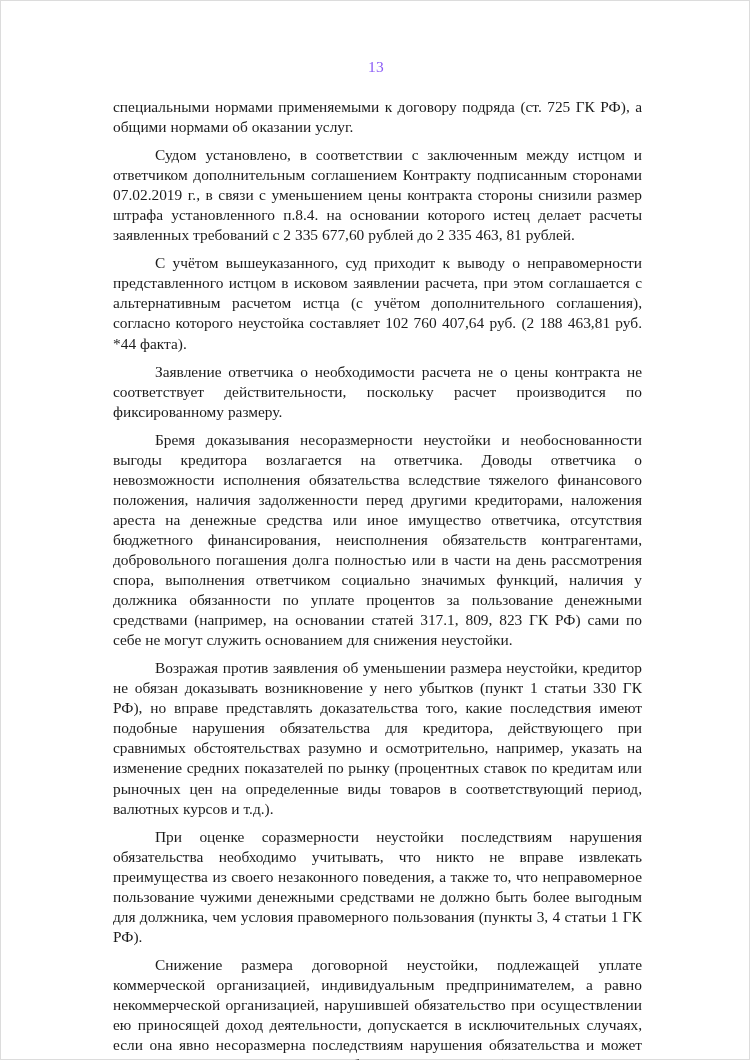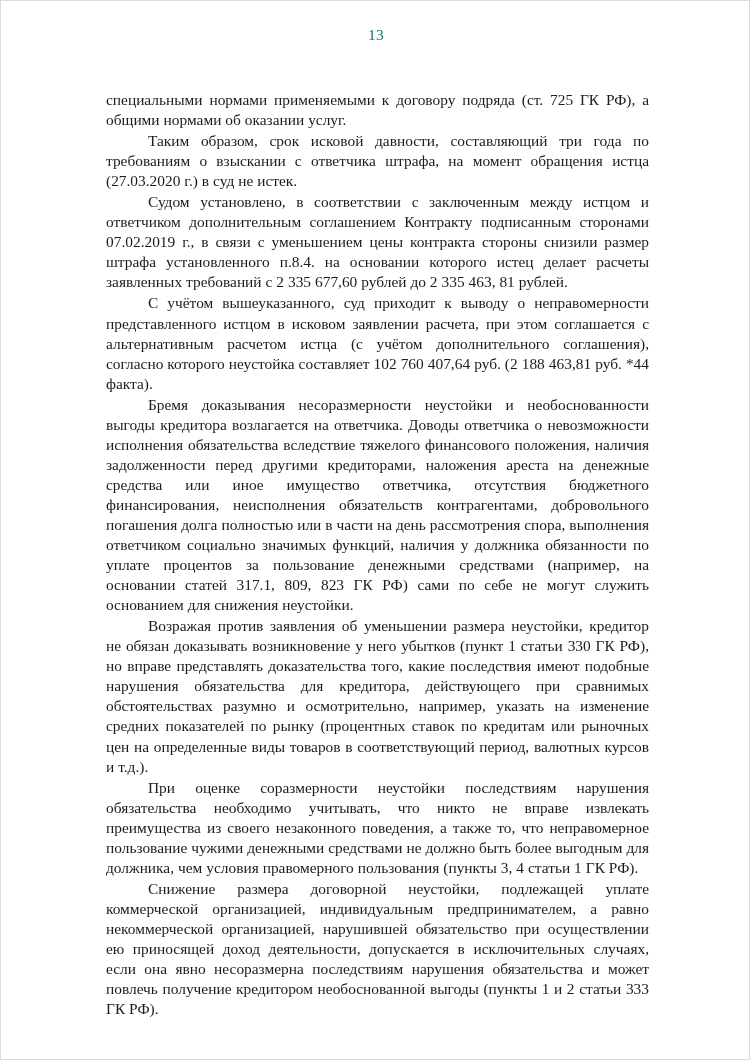--- a/index.html
+++ b/index.html
@@ -23,45 +23,45 @@
     left: 0;
     width: 750px;
     height: 1060px;
     background: #ffffff;
     box-sizing: border-box;
     border: 1px solid #dcdcdc;
   }
 
   .page-number {
     position: absolute;
-    top: 24px;
+    top: 56px;
     left: 0;
     width: 750px;
     text-align: center;
     font-size: 15.5px;
     line-height: 20px;
-    color: #0f766e;
+    color: #8b5cf6;
     letter-spacing: 0.2px;
   }
 
   .body-text {
     position: absolute;
     top: 88px;
     left: 104px;
     width: 545px;
     font-size: 15.4px;
     line-height: 20.05px;
     text-align: justify;
     text-justify: inter-word;
     color: #1b1b1b;
     -webkit-font-smoothing: antialiased;
   }
 
   .body-text p {
-    margin: 1px;
+    margin: 8px;
     padding: 0;
     text-indent: 42px;
     text-align: justify;
     text-align-last: left;
     hyphens: none;
     word-spacing: 0.1px;
   }
 
   .body-text p.no-indent {
     text-indent: 0;
@@ -71,26 +71,26 @@
 <body>
 
 <div class="page">
 
   <div class="page-number">13</div>
 
   <div class="body-text">
 
     <p class="no-indent">специальными нормами применяемыми к договору подряда (ст. 725 ГК РФ), а общими нормами об оказании услуг.</p>
 
-    <p>Таким образом, срок исковой давности, составляющий три года по требованиям о взыскании с ответчика штрафа, на момент обращения истца (27.03.2020 г.) в суд не истек.</p>
 
     <p>Судом установлено, в соответствии с заключенным между истцом и ответчиком дополнительным соглашением Контракту подписанным сторонами 07.02.2019 г., в связи с уменьшением цены контракта стороны снизили размер штрафа установленного п.8.4. на основании которого истец делает расчеты заявленных требований с 2 335 677,60 рублей до 2 335 463, 81 рублей.</p>
 
     <p>С учётом вышеуказанного, суд приходит к выводу о неправомерности представленного истцом в исковом заявлении расчета, при этом соглашается с альтернативным расчетом истца (с учётом дополнительного соглашения), согласно которого неустойка составляет 102 760 407,64  руб. (2 188 463,81 руб. *44 факта).</p>
 
+    <p>Заявление ответчика о необходимости расчета не о цены контракта не соответствует действительности, поскольку расчет производится по фиксированному размеру.</p>
 
 
     <p>Бремя доказывания несоразмерности неустойки и необоснованности выгоды кредитора возлагается на ответчика. Доводы ответчика о невозможности исполнения обязательства вследствие тяжелого финансового положения, наличия задолженности перед другими кредиторами, наложения ареста на денежные средства или иное имущество ответчика, отсутствия бюджетного финансирования, неисполнения обязательств контрагентами, добровольного погашения долга полностью или в части на день рассмотрения спора, выполнения ответчиком социально значимых функций, наличия у должника обязанности по уплате процентов за пользование денежными средствами (например,  на основании статей  317.1, 809, 823 ГК  РФ) сами по себе не могут служить основанием для снижения неустойки.</p>
 
     <p>Возражая против заявления об уменьшении размера неустойки, кредитор не обязан доказывать возникновение у него убытков (пункт 1 статьи 330 ГК РФ), но вправе представлять доказательства того, какие последствия имеют подобные нарушения обязательства для кредитора, действующего при сравнимых обстоятельствах разумно и осмотрительно, например, указать на изменение средних показателей по рынку (процентных ставок по кредитам или рыночных цен на определенные виды товаров в соответствующий период, валютных курсов и т.д.).</p>
 
     <p>При оценке соразмерности неустойки последствиям нарушения обязательства необходимо учитывать, что никто не вправе извлекать преимущества из своего незаконного поведения, а также то, что неправомерное пользование чужими денежными средствами не должно быть более выгодным для должника, чем условия правомерного пользования (пункты 3, 4 статьи 1 ГК РФ).</p>
 
     <p>Снижение размера договорной неустойки, подлежащей уплате коммерческой организацией, индивидуальным предпринимателем, а равно некоммерческой организацией, нарушившей обязательство при осуществлении ею приносящей доход деятельности, допускается в исключительных случаях, если она явно несоразмерна последствиям нарушения обязательства и может повлечь получение кредитором необоснованной выгоды (пункты 1 и 2 статьи 333 ГК РФ).</p>
 

